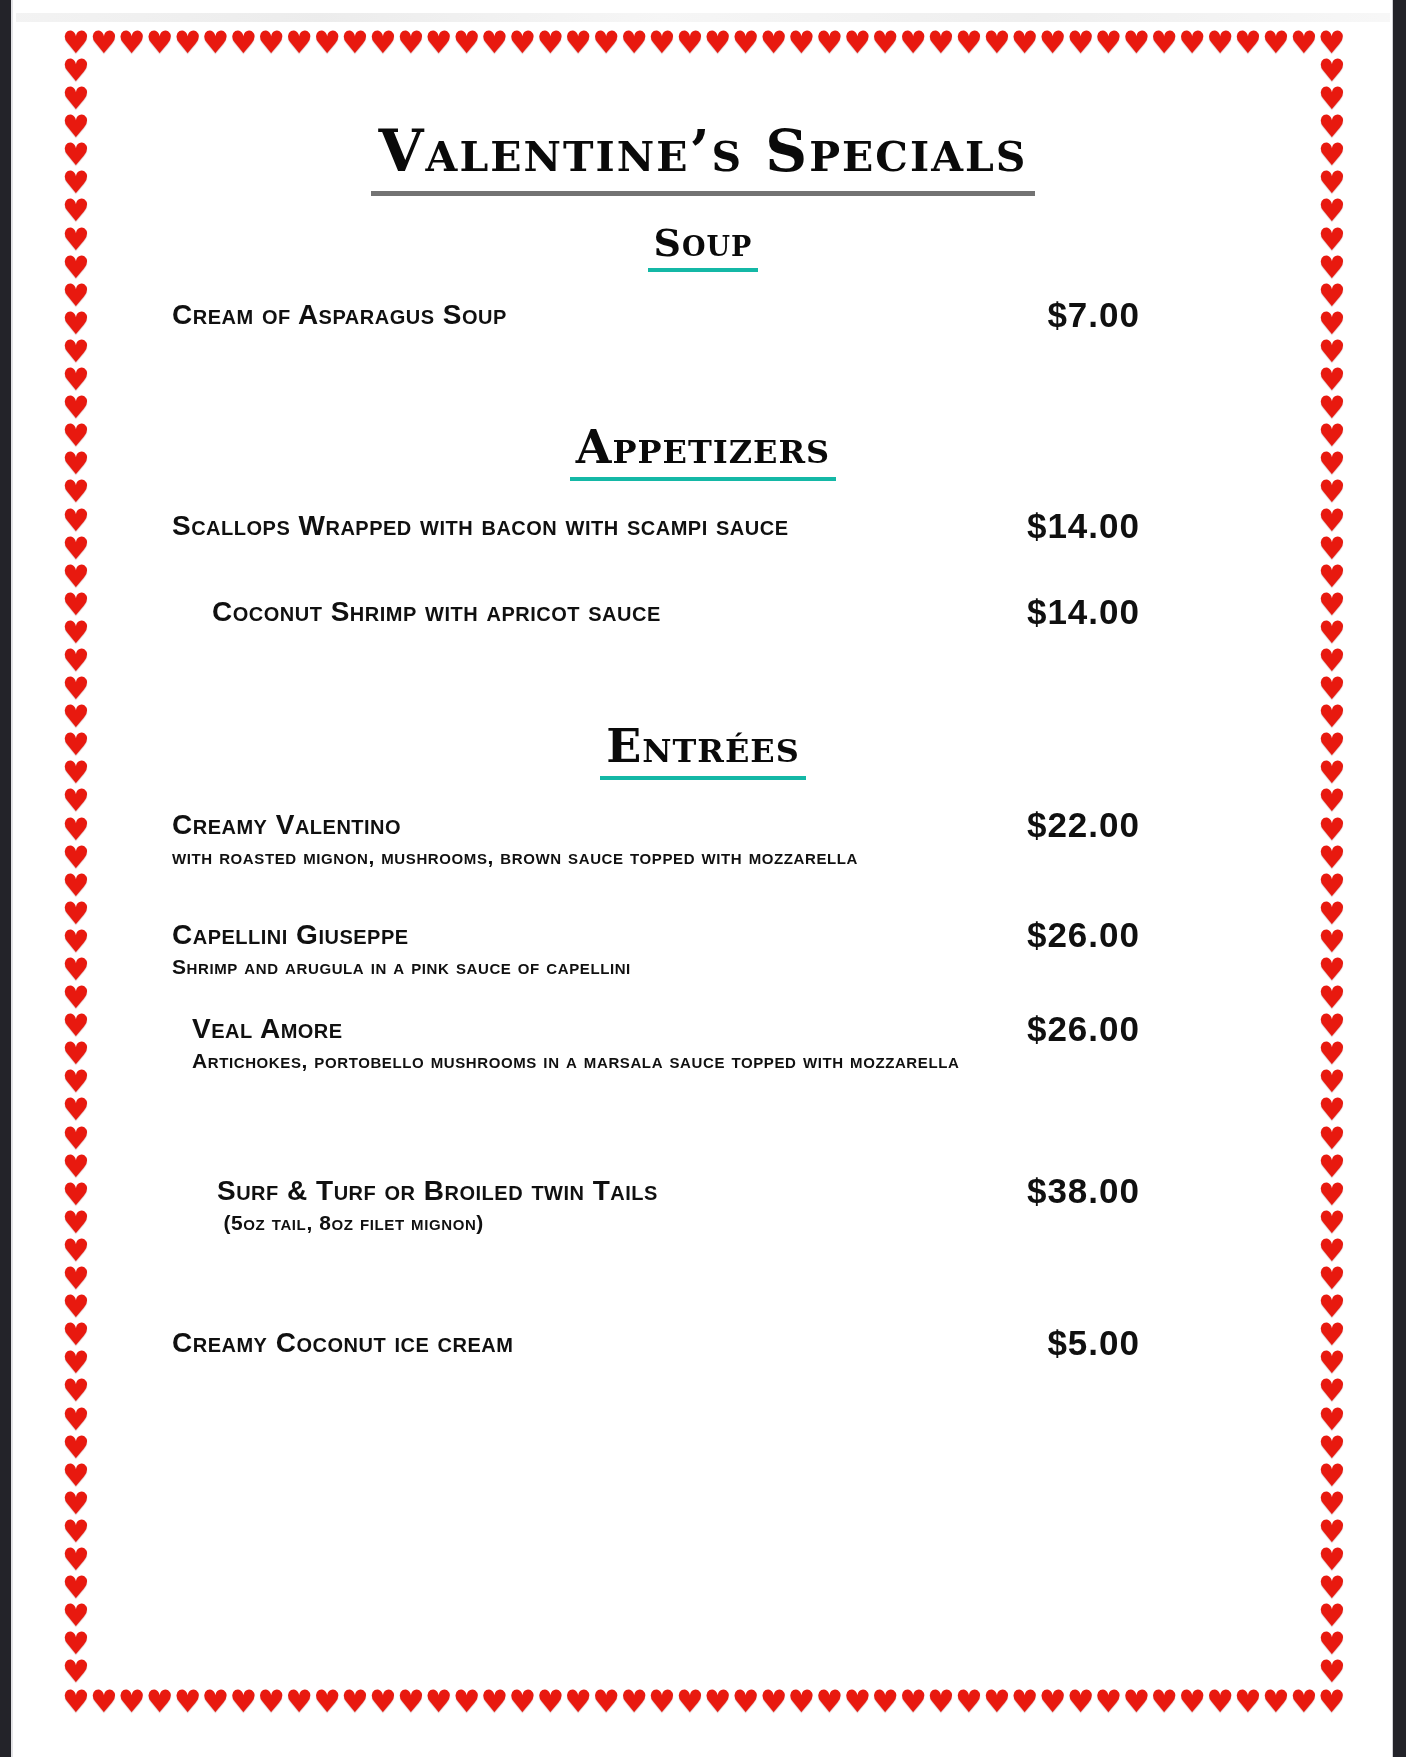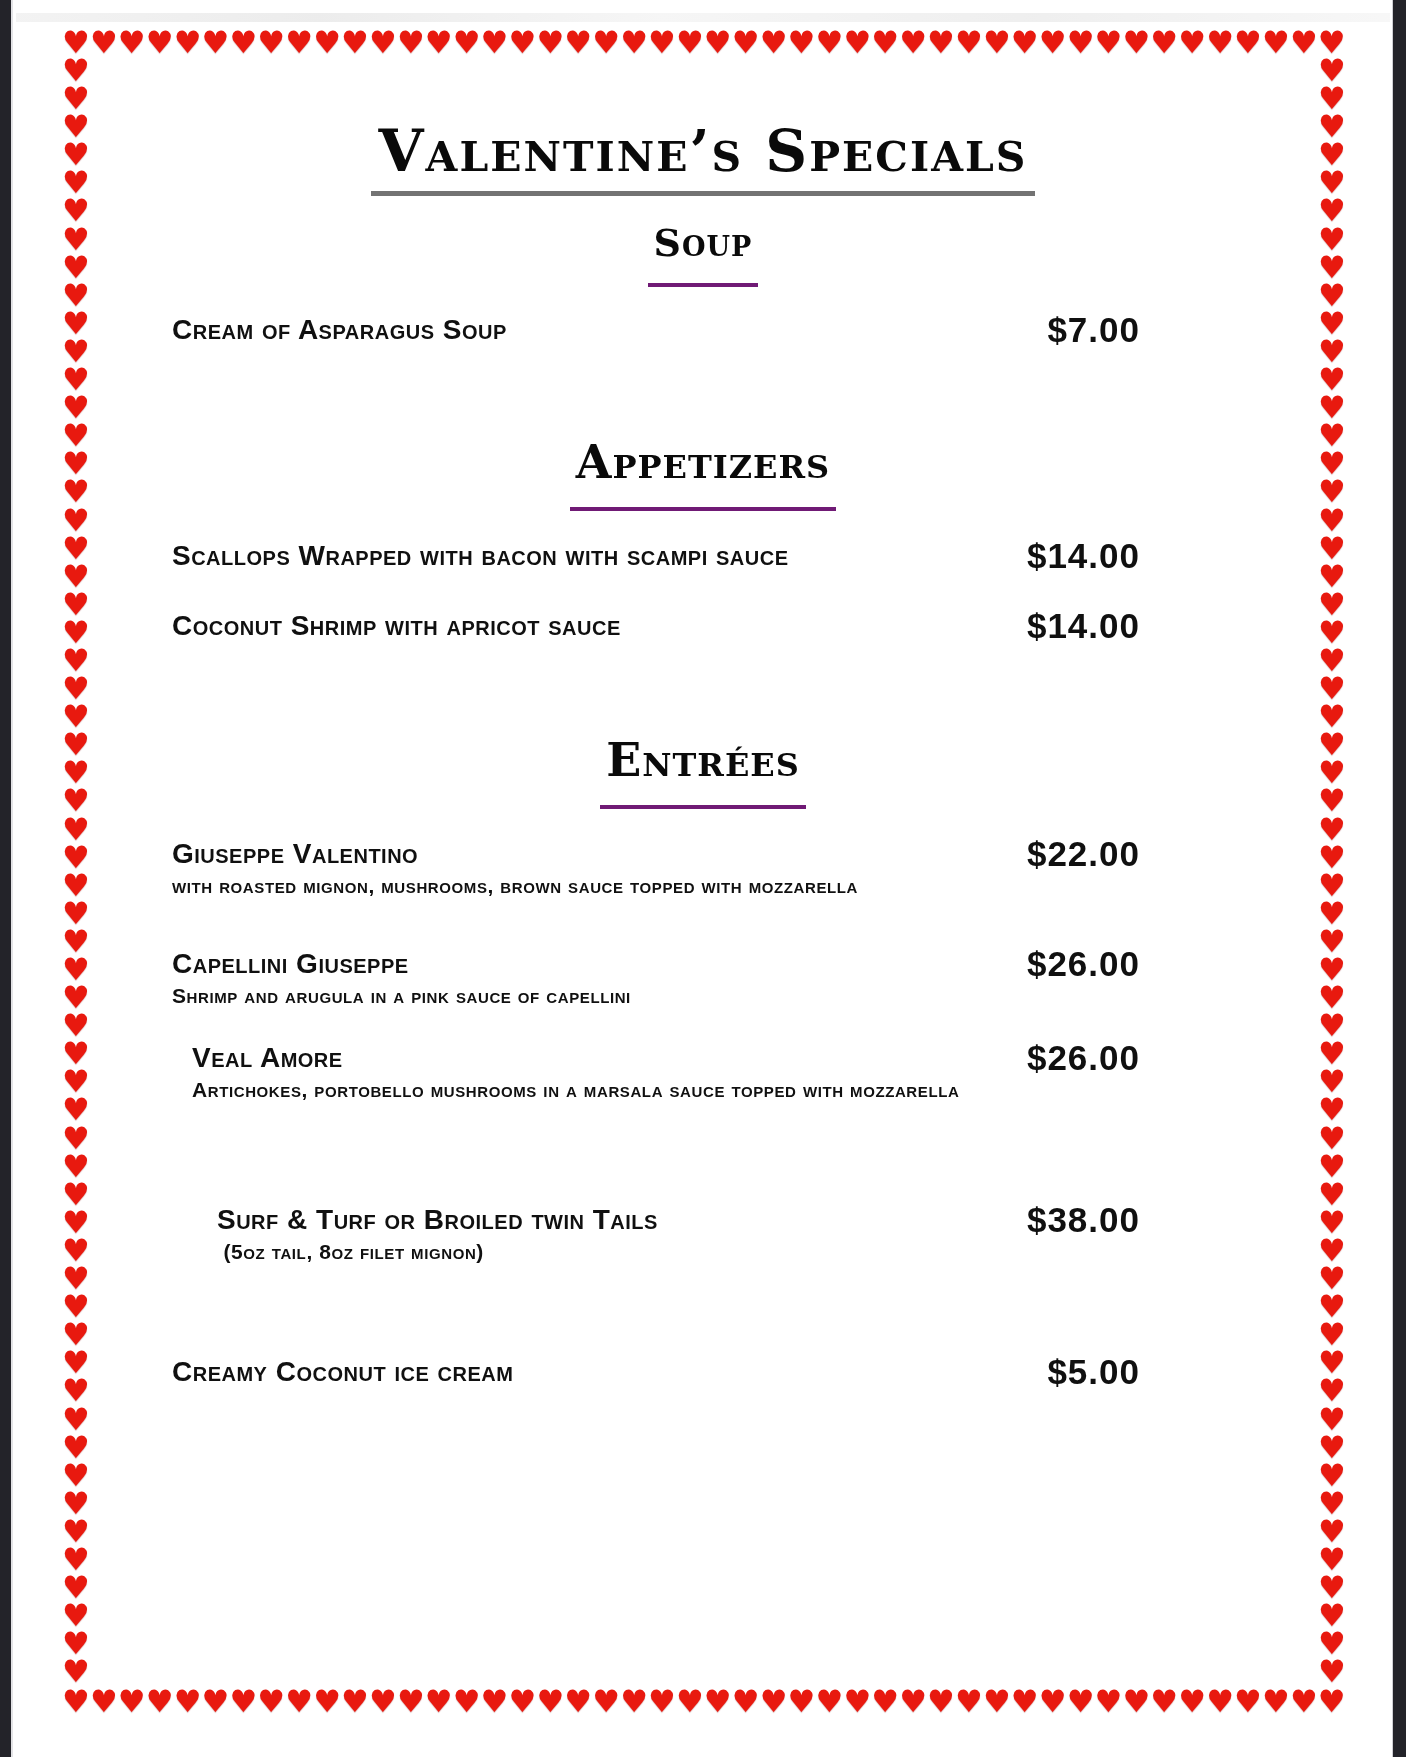--- a/index.html
+++ b/index.html
@@ -36,21 +36,21 @@
   h1{
     margin:0;text-align:center;font-family:"DejaVu Serif",serif;font-weight:bold;
     font-variant:small-caps;font-size:58px;line-height:1.15;letter-spacing:2px;color:#0a0a0a;
   }
   h1 .u{border-bottom:5px solid #737373;padding:0 8px 6px;}
   .u{display:inline-block;}
   h2{
     margin:0;text-align:center;font-family:"DejaVu Serif",serif;font-weight:bold;
     font-variant:small-caps;letter-spacing:1px;color:#0a0a0a;
   }
-  h2 .u{border-bottom:4px solid #701a75;padding:0 6px 18px;}
+  h2 .u{border-bottom:4px solid #14b8a6;padding:0 6px 3px;}
   .sec-0 h2{font-size:38px;margin-top:24px;}
   .sec-1 h2{font-size:46px;margin-top:88px;}
   .sec-2 h2{font-size:46px;margin-top:90px;}
 
   .row{
     display:flex;justify-content:space-between;align-items:flex-end;
     padding:0 266px 0 172px;
   }
   .name{
     font-size:28px;line-height:34px;font-weight:bold;font-variant:small-caps;
@@ -59,21 +59,21 @@
   .price{
     font-size:35px;line-height:34px;font-weight:bold;color:#101010;letter-spacing:1px;
     white-space:nowrap;
   }
   .desc{
     padding:2px 266px 0 172px;font-size:21px;line-height:26px;font-weight:bold;
     font-variant:small-caps;letter-spacing:.6px;color:#101010;white-space:pre-wrap;
   }
   .sec-0 .items .item:nth-child(1){margin-top:26px;}
   .sec-1 .items .item:nth-child(1){margin-top:28px;}
-  .sec-1 .items .item:nth-child(2){margin-top:36px;}
+  .sec-1 .items .item:nth-child(2){margin-top:52px;padding-left:40px;}
   .sec-2 .items .item:nth-child(1){margin-top:28px;}
   .sec-2 .items .item:nth-child(2){margin-top:48px;}
   .sec-2 .items .item:nth-child(3){margin-top:32px;margin-left:20px;}
   .sec-2 .items .item:nth-child(4){margin-top:100px;padding-left:45px;}
   .sec-2 .items .item:nth-child(5){margin-top:90px;}
   .sec-2 .items .item:nth-child(6){margin-top:40px;}
 </style>
 </head>
 <body>
 
@@ -335,21 +335,21 @@
   </div>
 </div>
   </section>
 
   <section class="sec sec-2">
     <h2><span class="u heading-text">Entrées</span></h2>
     <div class="items">
 
   <div class="item">
     <div class="row">
-      <span class="name">Giuseppe Valentino</span>
+      <span class="name">Creamy Valentino</span>
       <span class="price">$22.00</span>
     </div>
     <div class="desc">with roasted mignon, mushrooms, brown sauce topped with mozzarella</div>
   </div>
 
   <div class="item">
     <div class="row">
       <span class="name">Capellini Giuseppe</span>
       <span class="price">$26.00</span>
     </div>

